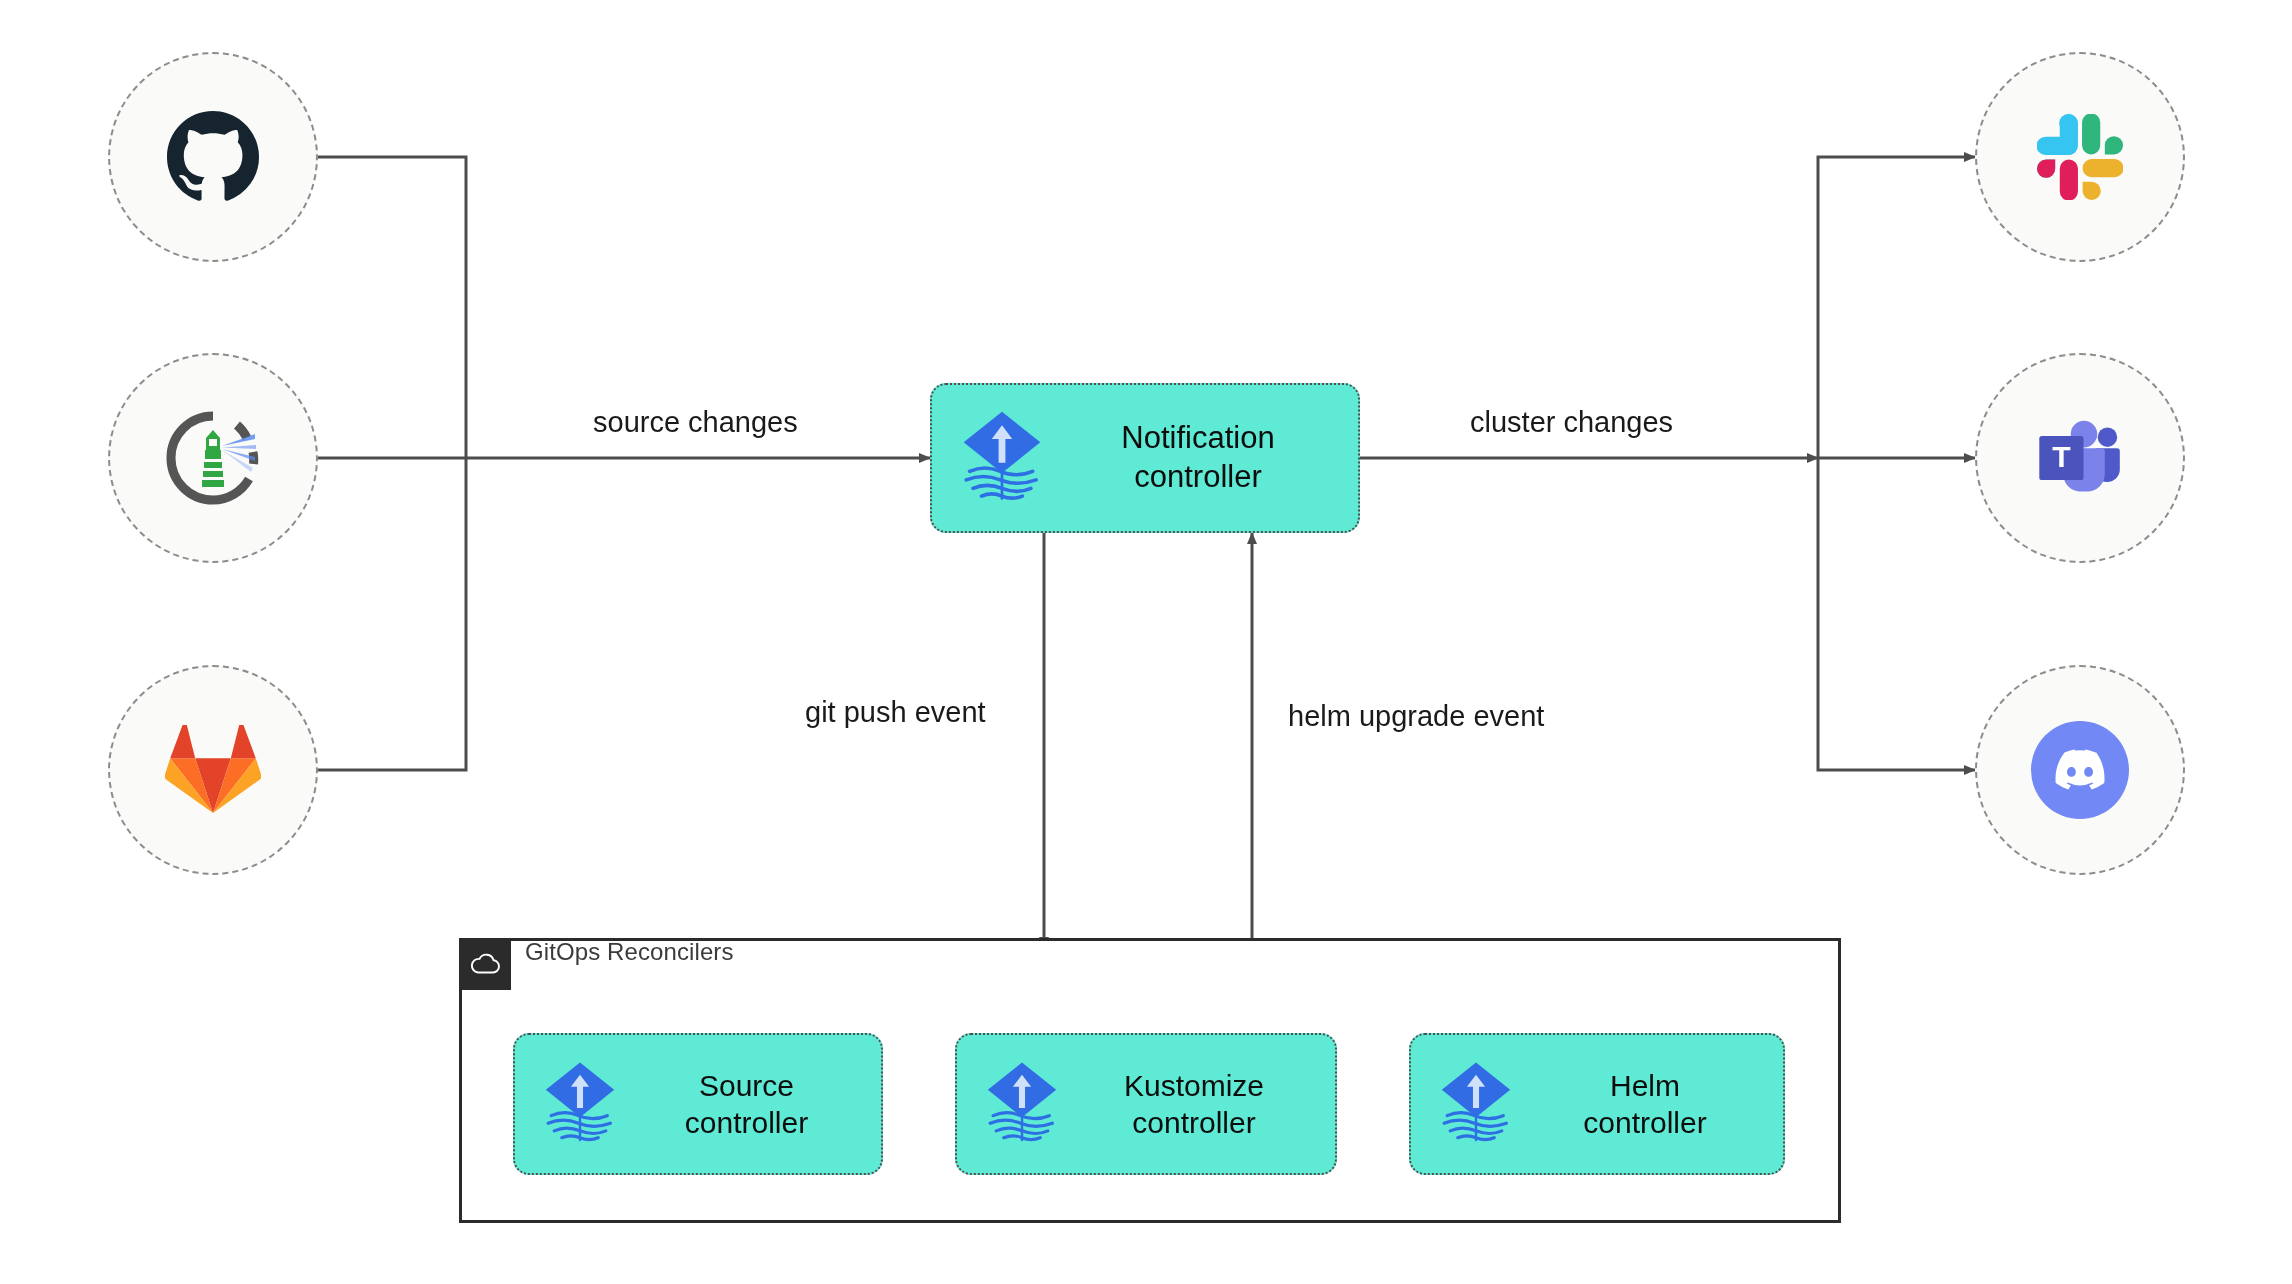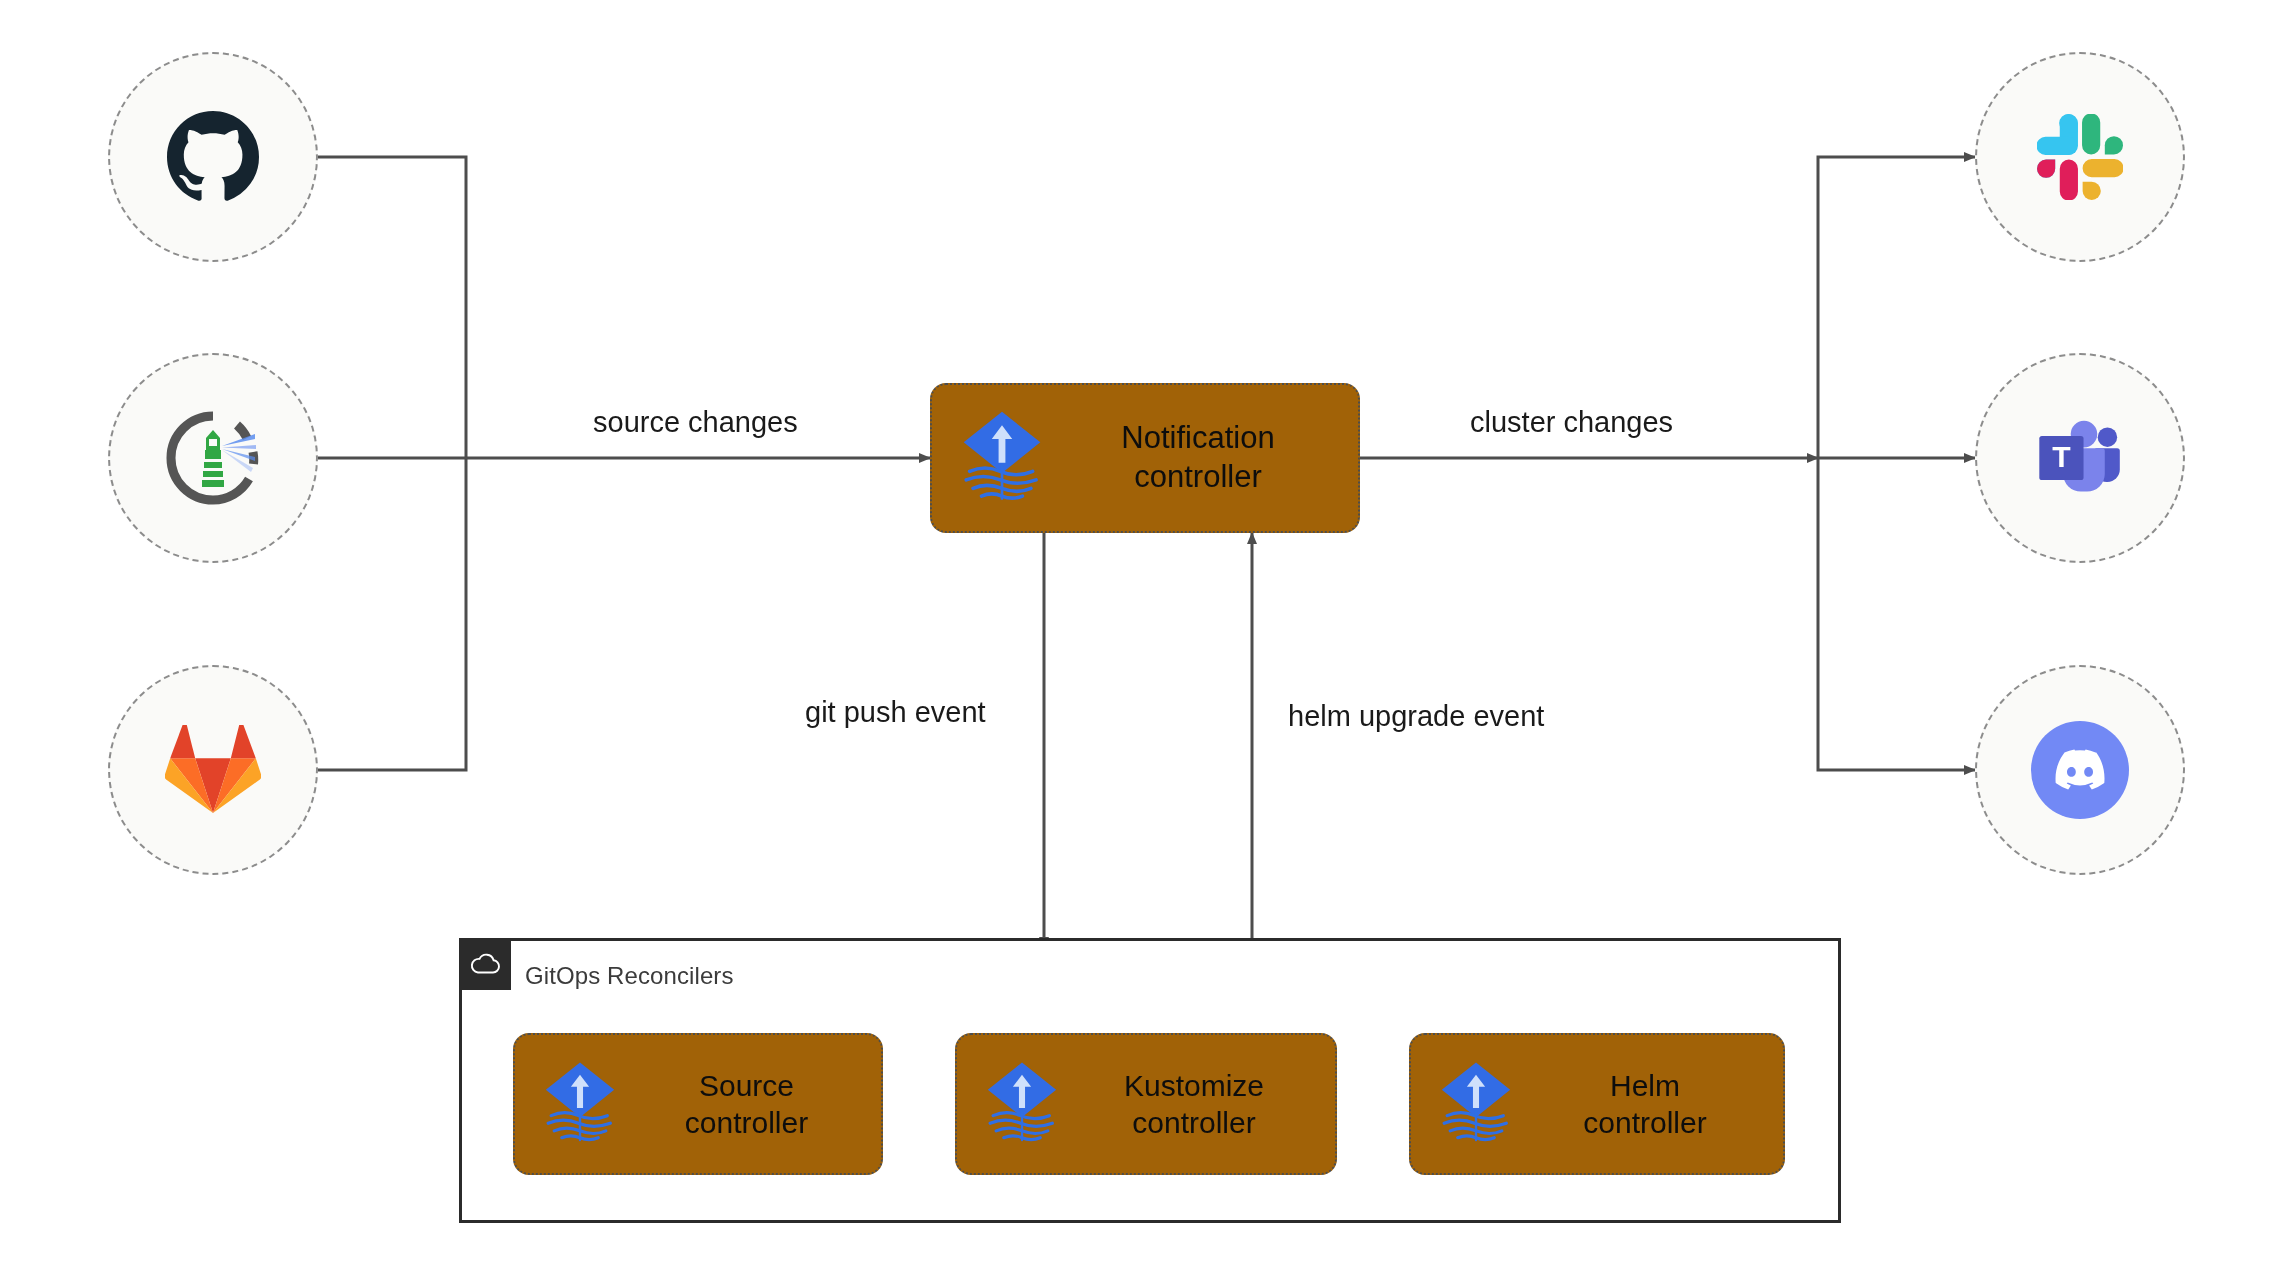--- a/index.html
+++ b/index.html
@@ -23,21 +23,21 @@
     background:#fafaf8;
     border:2px dashed #8c8c8c;
     box-sizing:border-box;
     display:flex;align-items:center;justify-content:center;
   }
   .circ svg{display:block;}
 
   
   .fbox{
     position:absolute;
-    background:#a16207;
+    background:#5eead4;
     border:2px dotted #4d4d4d;
     border-radius:16px;
     box-sizing:border-box;
     display:flex;align-items:center;
     padding-left:26px;
     gap:18px;
   }
   .fbox .flabel{
     flex:1;
     text-align:center;
@@ -55,21 +55,21 @@
     left:459px;top:938px;
     width:1382px;height:285px;
     border:3px solid #2b2b2b;
     box-sizing:border-box;
     background:#ffffff;
   }
   #gitops-header{
     position:absolute;
     left:459px;top:938px;
     height:52px;
-    display:flex;align-items:flex-end;
+    display:flex;align-items:flex-start;
     gap:0px;
   }
   #gitops-icon-box{
     width:52px;height:52px;
     background:#2b2b2b;
     display:flex;align-items:center;justify-content:center;
   }
   #gitops-title{
     font-size:24px;
     color:#3b3b3b;

